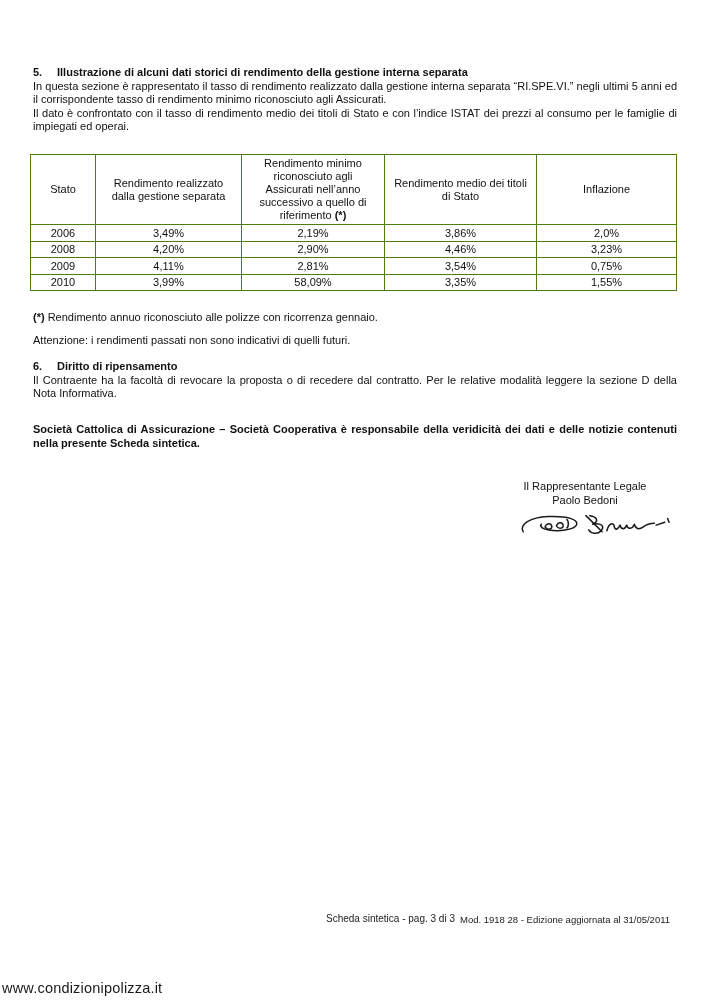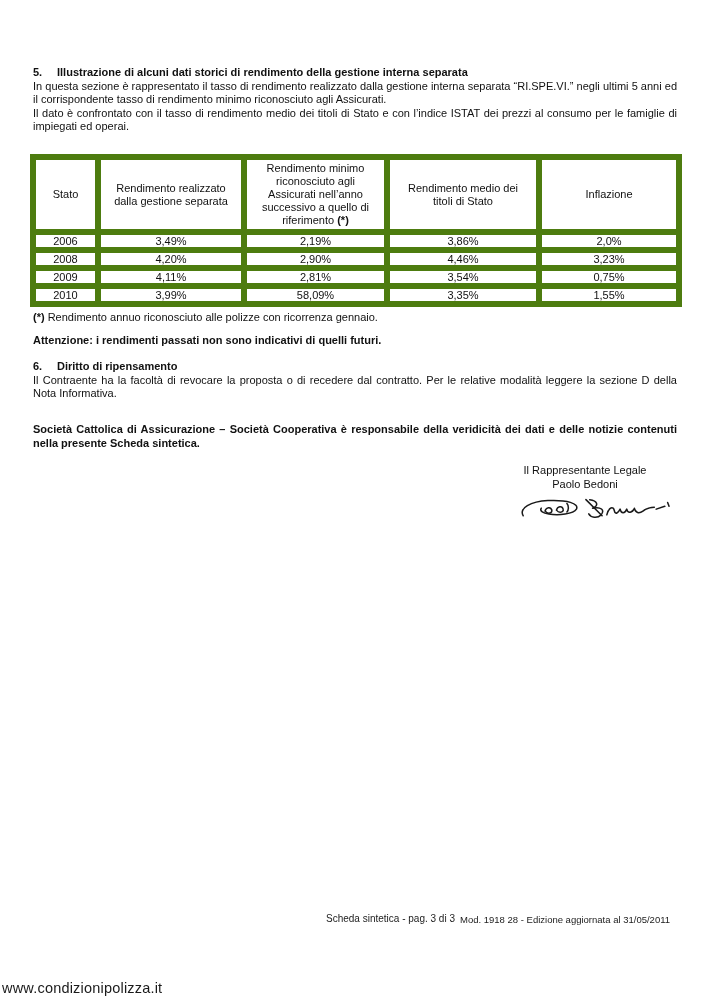--- a/index.html
+++ b/index.html
@@ -14,32 +14,32 @@
     overflow: hidden;
   }
   .body-text { font-size: 11px; line-height: 13.4px; text-align: justify; color: #111; }
   .heading-row { display: flex; font-weight: bold; font-size: 11px; line-height: 13.4px; color: #111; }
   .heading-num { width: 24px; flex: 0 0 24px; }
   .sec5 { position: absolute; left: 33px; top: 66px; width: 644px; }
   .sec5 .heading-row { margin-bottom: 0.5px; }
 
   .rates-table { position: absolute; left: 30px; top: 154px; }
   table { border-collapse: collapse; table-layout: fixed; width: 646px; font-size: 11px; color: #111; }
-  th, td { border: 6px solid #4d7c0f; text-align: center; vertical-align: middle; }
+  th, td { border: 1px solid #4d7c0f; text-align: center; vertical-align: middle; }
   th { font-weight: normal; height: 66px; line-height: 13px; padding: 2px 7px; }
   td { height: 16.5px; padding: 0 4px; }
 
   .footnote { position: absolute; left: 33px; top: 311px; width: 644px; font-size: 11px; color: #111; }
-  .attention { position: absolute; left: 33px; top: 334px; width: 644px; font-size: 11px; font-weight: bold; color: #111; }
+  .attention { position: absolute; left: 33px; top: 334px; width: 644px; font-size: 11px; font-weight: normal; color: #111; }
   .sec6 { position: absolute; left: 33px; top: 360px; width: 644px; }
   .sec6 .heading-row { margin-bottom: 0.5px; }
   .responsibility { position: absolute; left: 33px; top: 423px; width: 644px;
     font-size: 11px; line-height: 13.8px; font-weight: bold; text-align: justify; color: #111; }
 
-  .signature-block { position: absolute; top: 463px; right: 22px; width: 200px; text-align: center; }
+  .signature-block { position: absolute; top: 479px; right: 22px; width: 200px; text-align: center; }
   .signature-block .sig-role, .signature-block .sig-name { font-size: 11px; line-height: 14px; color: #111; }
   .sig-scrawl { margin-top: 2px; margin-left: 18px; }
 
   .footer-center { position: absolute; left: 230px; top: 913px; width: 225px; text-align: right; font-size: 10px; color: #222; }
   .footer-right { position: absolute; left: 460px; top: 914px; font-size: 9.5px; color: #222; }
   .watermark { position: absolute; left: 2px; top: 980px; font-size: 14.5px; color: #1a1a1a; letter-spacing: 0.2px; }
 </style>
 </head>
 <body>
 

